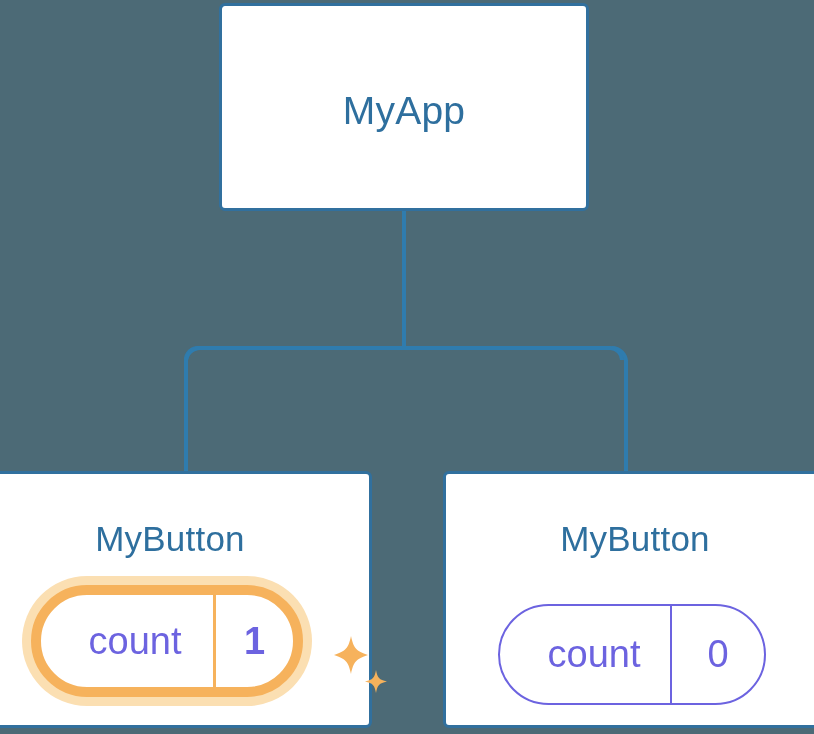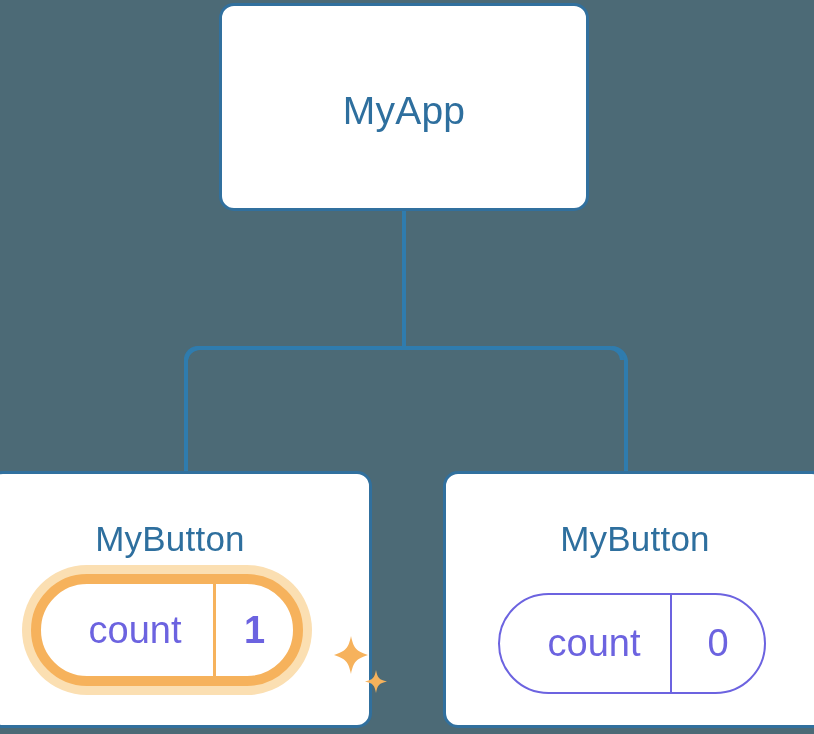--- a/index.html
+++ b/index.html
@@ -24,21 +24,21 @@
     top: 0;
     width: 814px;
     height: 734px;
   }
 
   
   .node {
     position: absolute;
     background: #ffffff;
     border: 3px solid #31709e;
-    border-radius: 15px;
+    border-radius: 6px;
     box-sizing: border-box;
   }
   .node-root {
     left: 219px;
     top: 3px;
     width: 370px;
     height: 208px;
   }
   .node-child-left {
     left: -12px;
@@ -82,20 +82,21 @@
   }
   .pill-wrap.left  { left: 40px; top: 100px; }
   .pill-wrap.right { left: 52px; top: 119px; }
 
   .pill {
     position: relative;
     display: flex;
     align-items: stretch;
     box-sizing: border-box;
     background: #ffffff;
+    margin-top: 11px;
   }
   
   .pill.plain {
     width: 268px;
     height: 101px;
     border: 2px solid #6c63e0;
     border-radius: 51px;
   }
   
   .pill.highlight {

